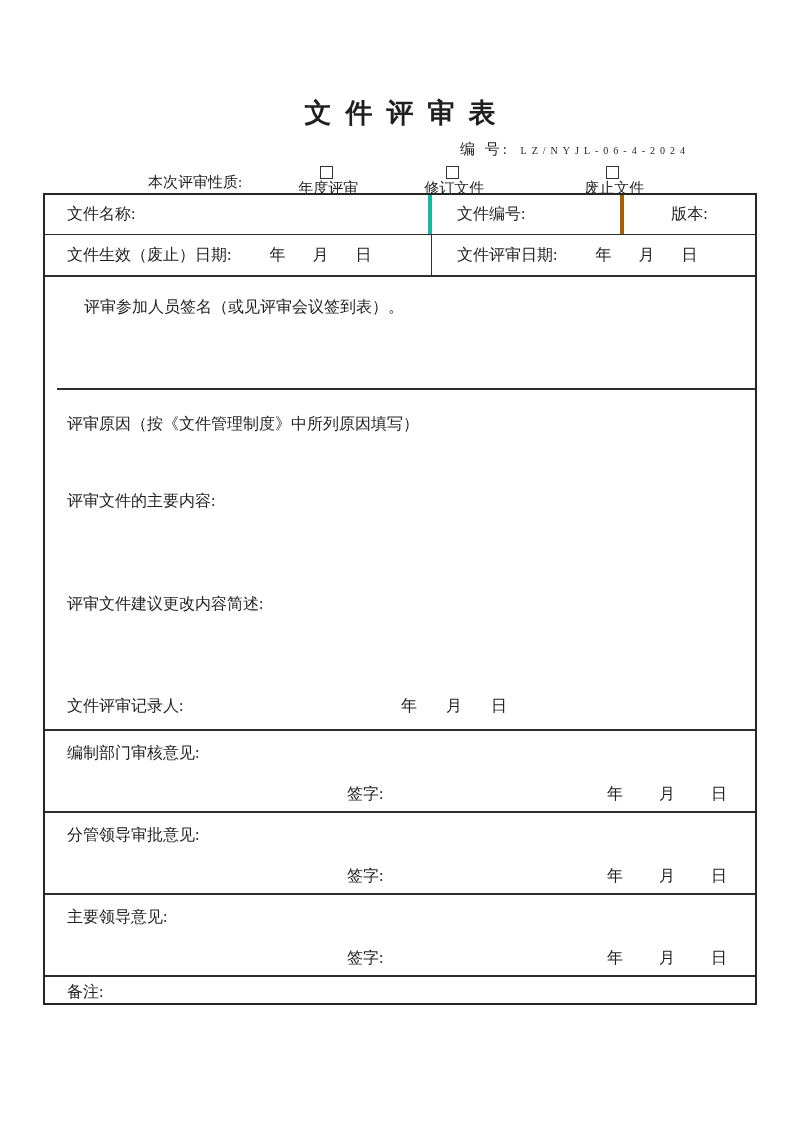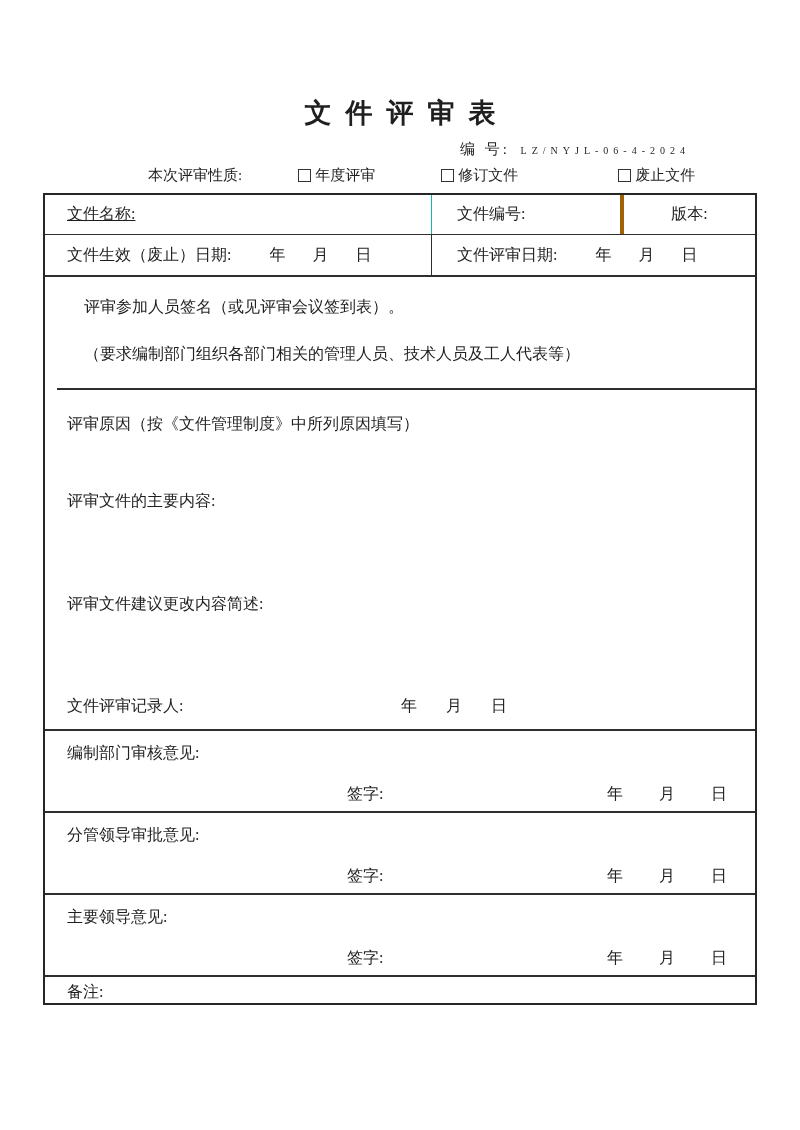--- a/index.html
+++ b/index.html
@@ -15,35 +15,35 @@
   }
   .docno {
     margin-top:9px; text-align:right; padding-right:110px;
     font-size:15px; letter-spacing:3px;
   }
   .docno .val { font-size:10px; letter-spacing:5px; margin-left:4px; }
   .nature-row {
     margin-top:7px; display:flex; align-items:center;
     font-size:15px; padding-left:148px;
   }
-  .cbx { display:inline-flex; align-items:center; cursor:pointer; }
+  .cbx { display:inline-flex; align-items:center; cursor:pointer;flex-direction:column; }
   .cbx .box {
     width:13px; height:13px; border:1px solid #333; background:#fff;
     display:inline-block; margin-right:4px;
   }
   .cbx1 { margin-left:56px; } .cbx2 { margin-left:66px; } .cbx3 { margin-left:100px; }
 
   .form-table {
     position:absolute; left:43px; top:193px; width:714px; height:812px;
     border:2px solid #262626; font-size:16px; background:#fff;
   }
   .row { border-bottom:1px solid #2e2e2e; position:relative; }
   .r1 { height:40px; display:flex; }
   .r1 .cell { display:flex; align-items:center; padding-left:22px; }
-  .c1 { width:387px; border-right:1px solid #14b8a6;text-decoration:underline; }
+  .c1 { width:387px; border-right:4px solid #14b8a6; }
   .c2 { width:192px; border-right:4px solid #a16207; padding-left:25px !important; }
   .c3 { flex:1; justify-content:center; padding-left:0 !important; }
 
   .r2 { height:42px; display:flex; border-bottom-width:2px; }
   .r2 .cell { display:flex; align-items:center; padding-left:22px; }
   .r2 .cl { width:387px; border-right:1px solid #2e2e2e; }
   .r2 .cr { flex:1; padding-left:25px; }
   .dates { display:inline-flex; gap:27px; margin-left:38px; }
 
   .r3 { height:113px; border-bottom-width:2px; padding:21px 22px 0 27px;margin-left:12px; }
@@ -121,21 +121,20 @@
         <span class="dates">
           <span>年</span>
           <span>月</span>
           <span>日</span>
         </span>
       </div>
     </div>
 
     <div class="row r3">
       <p class="p1">评审参加人员签名（或见评审会议签到表）。</p>
-      <p class="p2">（要求编制部门组织各部门相关的管理人员、技术人员及工人代表等）</p>
     </div>
 
     <div class="row r4">
       <p class="l1">评审原因（按《文件管理制度》中所列原因填写）</p>
       <p class="l2">评审文件的主要内容:</p>
       <p class="l3">评审文件建议更改内容简述:</p>
       <div class="l4">
         <span class="lab">文件评审记录人:</span>
         <span class="dates">
           <span>年</span>

